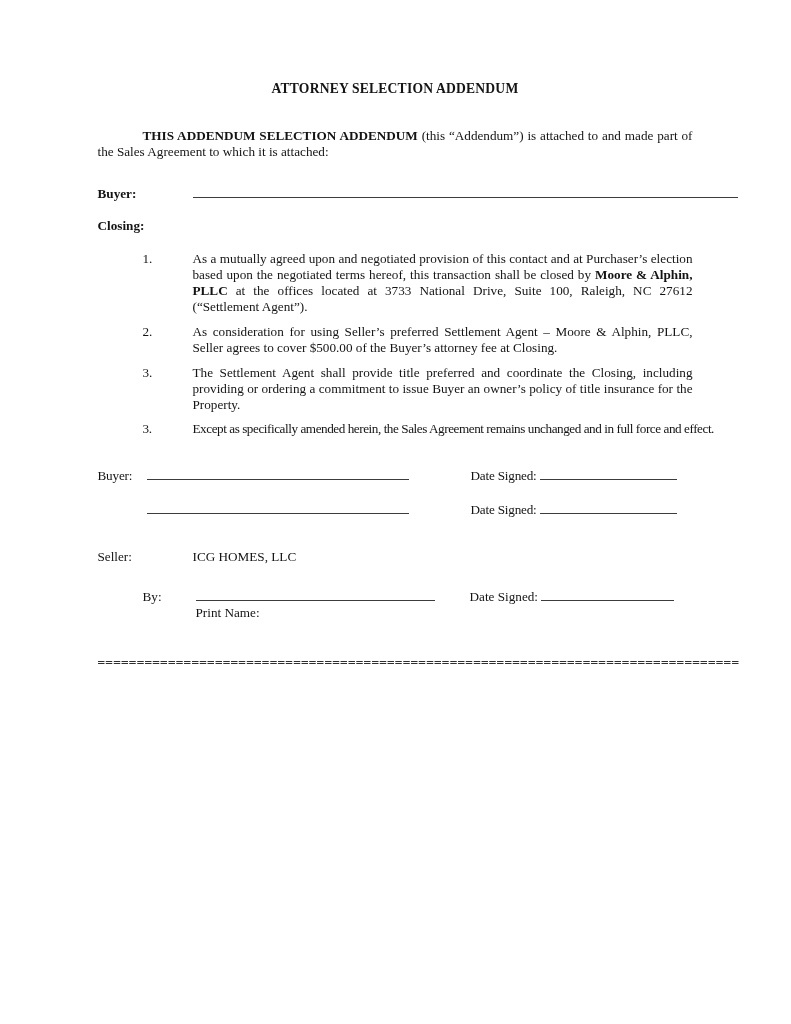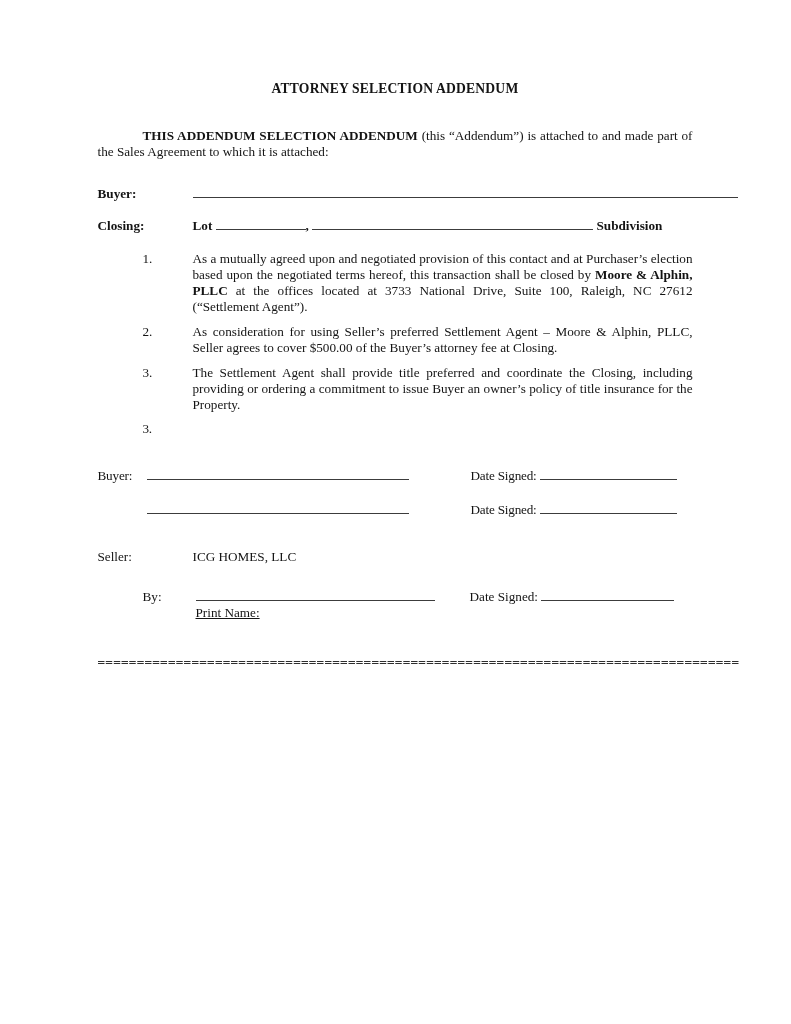--- a/index.html
+++ b/index.html
@@ -77,21 +77,21 @@
   .by-row {
     display: grid;
     grid-template-columns: 53px 239px 35px 1fr;
     align-items: baseline;
     padding-left: 45px;
     margin-top: 24px;
   }
   .by-line { width: 239px; }
   .by-date-line { width: 133px; }
 
-  .print-block { padding-left: 98px; line-height: 15.5px; text-decoration: underline; }
+  .print-block { padding-left: 98px; line-height: 15.5px; }
 
   .separator {
     margin-top: 33px;
     width: 700px;
     overflow: hidden;
     white-space: nowrap;
     font-family: "DejaVu Sans Mono", monospace;
     font-size: 12.5px;
     color: #2e2e2e;
     letter-spacing: 0.3px;
@@ -107,45 +107,40 @@
 
     <p class="intro"><span class="bold">THIS ADDENDUM SELECTION ADDENDUM</span><span> (this “Addendum”) is attached to and made part of the Sales Agreement to which it is attached:</span></p>
 
     <div class="label-row row-buyer">
       <span class="bold">Buyer:</span>
       <span><span class="uline"></span></span>
     </div>
 
     <div class="label-row row-property bold">
       <span>Closing:</span>
-      <span>
-        <span>Lot</span>
-        <span class="uline lot-line"></span><span>,</span>
-        <span class="uline subdiv-line"></span>
-        <span>Subdivision</span>
-      </span>
     </div>
 
     <div class="item item-1">
       <span>1.</span>
       <span><span>As a mutually agreed upon and negotiated provision of this contact and at Purchaser’s election based upon the negotiated terms hereof, this transaction shall be closed by </span><span class="bold">Moore &amp; Alphin, PLLC</span><span> at the offices located at 3733 National Drive, Suite 100, Raleigh, NC 27612 (“Settlement Agent”).</span></span>
     </div>
 
     <div class="item item-2">
       <span>2.</span>
       <span>As consideration for using Seller’s preferred Settlement Agent – Moore &amp; Alphin, PLLC, Seller agrees to cover $500.00 of the Buyer’s attorney fee at Closing.</span>
     </div>
 
     <div class="item item-3">
       <span>3.</span>
       <span>The Settlement Agent shall provide title preferred and coordinate the Closing, including providing or ordering a commitment to issue Buyer an owner’s policy of title insurance for the Property.</span>
     </div>
 
     <div class="item item-4">
       <span class="condensed">3.</span>
+      <span class="condensed">Except as specifically amended herein, the Sales Agreement remains unchanged and in full force and effect.</span>
     </div>
 
     <div class="sig-row sig-row-1">
       <span>Buyer:</span>
       <span><span class="uline sig-line"></span></span>
       <span></span>
       <span>
         <span>Date Signed:</span>
         <span class="uline date-line"></span>
       </span>

